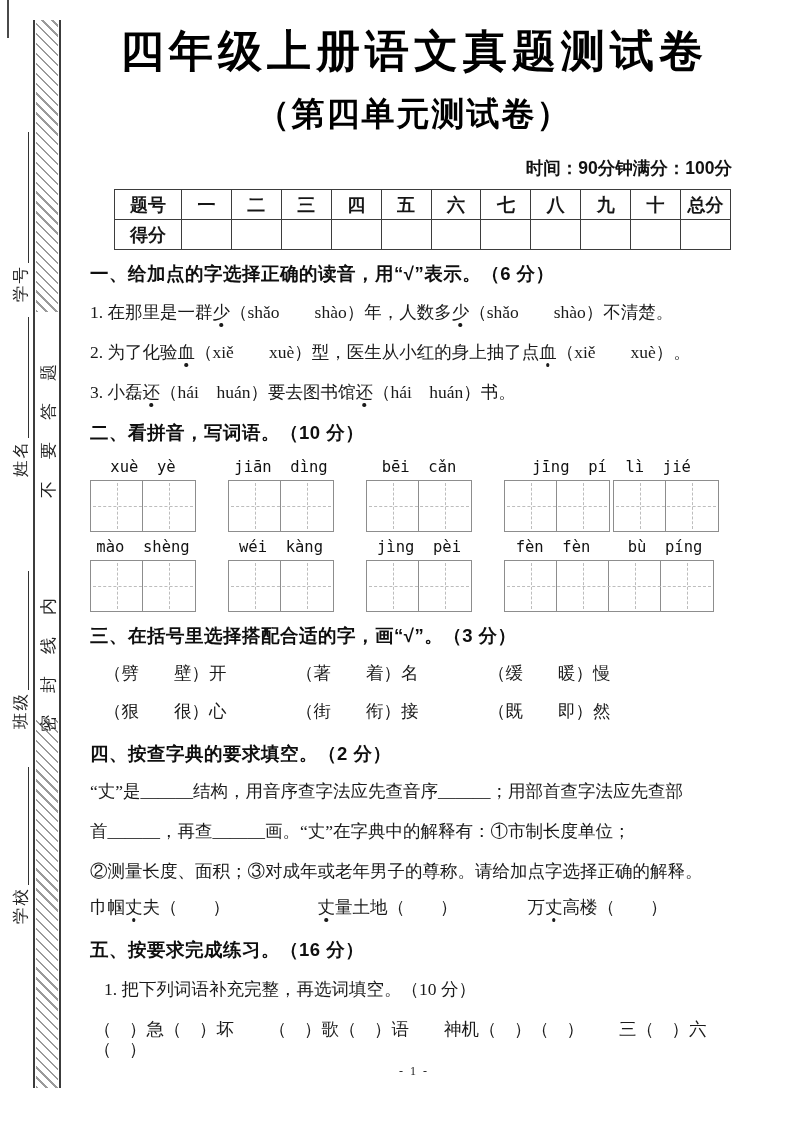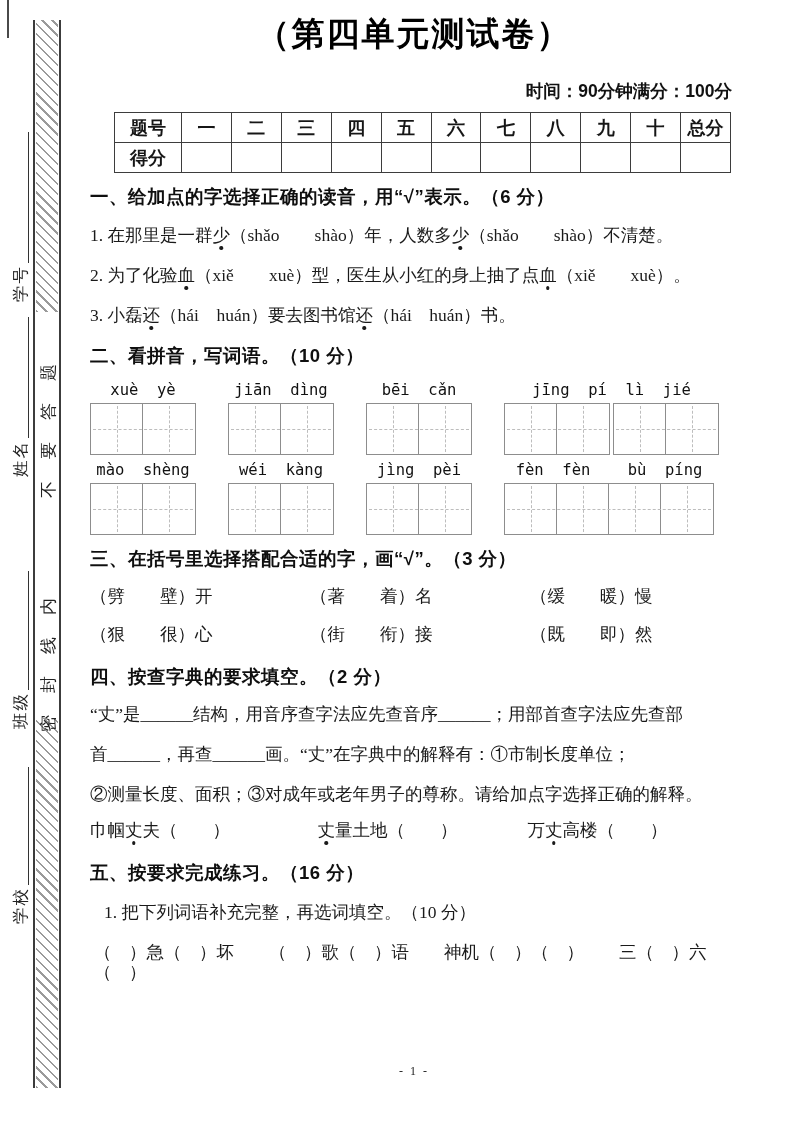--- a/index.html
+++ b/index.html
@@ -40,21 +40,21 @@
   
   .content { position:absolute; left:90px; top:0; width:648px; }
   .title {
     margin-top:25px; text-align:center; font-size:44px; line-height:52px;
     font-weight:900; letter-spacing:5px; color:#000;
     font-family:"Liberation Sans","DejaVu Sans",sans-serif;
   }
   .subtitle {
     margin-top:16px; text-align:center; font-size:33px; line-height:42px;
     font-weight:800; letter-spacing:2px; color:#000;
-    font-family:Liberation Mono, monospace;
+    font-family:Liberation Serif, serif;
   }
   .time-info {
     margin-top:22px; text-align:right; padding-right:6px;
     font-size:17.5px; line-height:22px; font-weight:600; color:#111;
     font-family:"Liberation Sans","DejaVu Sans",sans-serif;
   }
   table.score { border-collapse:collapse; table-layout:fixed; width:617px; margin:10px 0 0 24px; }
   table.score td {
     border:1.8px solid #3d3d3d; height:30px; text-align:center; vertical-align:middle;
     font-size:18px; font-weight:bold; color:#161616; padding:0;
@@ -79,21 +79,21 @@
     text-align:center; white-space:pre; font-size:15.5px; line-height:20px; color:#111;
     font-family:"DejaVu Sans Mono",monospace; margin-bottom:3px;
   }
   .boxrow { display:flex; gap:3px; }
   .wgrid { display:flex; border:1.2px solid #8d8d8d; position:relative; background:#fff; }
   .wgrid::after { content:""; position:absolute; left:2px; right:2px; top:50%; border-top:1.2px dashed #bdbdbd; }
   .wcell { width:52px; height:50px; border-right:1.2px solid #8d8d8d; position:relative; }
   .wcell:last-child { border-right:none; }
   .wcell::before { content:""; position:absolute; top:2px; bottom:2px; left:50%; border-left:1.2px dashed #bdbdbd; }
   
-  .pair-row { display:flex; font-size:17.5px; line-height:20px;gap:28px; }
+  .pair-row { display:flex; margin-left:14px; font-size:17.5px; line-height:20px; }
   .pair { width:192px; }
   .fill-line { font-size:17.5px; line-height:20px; margin-left:4px; color:#1a1a1a; }
   .indent { margin-left:14px; }
   .page-number {
     position:absolute; left:90px; width:648px; top:1064px; text-align:center;
     font-size:12px; letter-spacing:2px; color:#222;
   }
 </style>
 </head>
 <body>
@@ -119,20 +119,21 @@
     <span class="line"></span>
   </div>
 
   <div class="seal-col">
     <div class="hatch hatch-top"></div>
     <div class="hatch hatch-bottom"></div>
   </div>
   <div class="seal-text">密封线内　　不要答题</div>
 
   <div class="content">
+    <div class="title">四年级上册语文真题测试卷</div>
     <div class="subtitle">（第四单元测试卷）</div>
     <div class="time-info">时间：90分钟满分：100分</div>
 
     <table class="score">
       <tbody>
         <tr>
             <td class="label-col">题号</td>
             <td>一</td>
             <td>二</td>
             <td>三</td>

